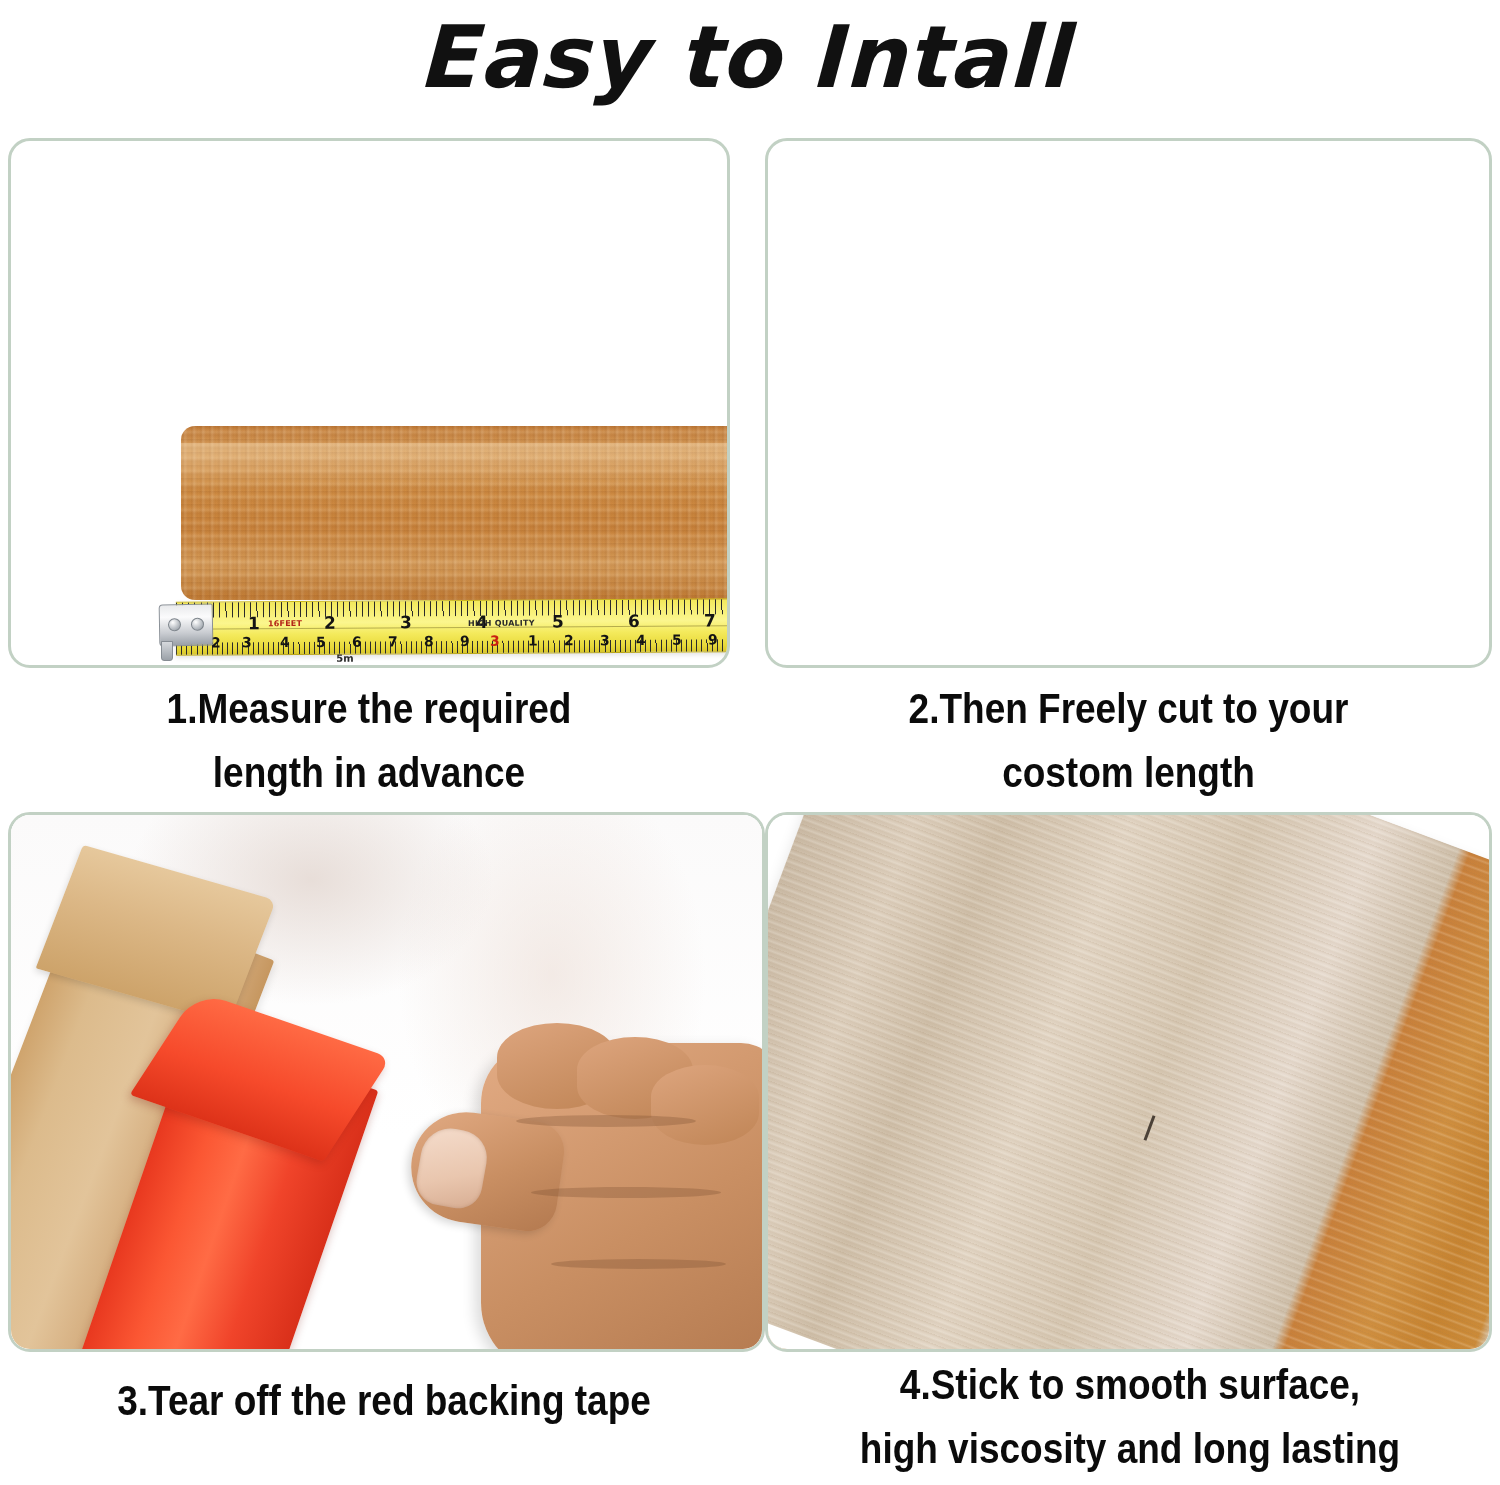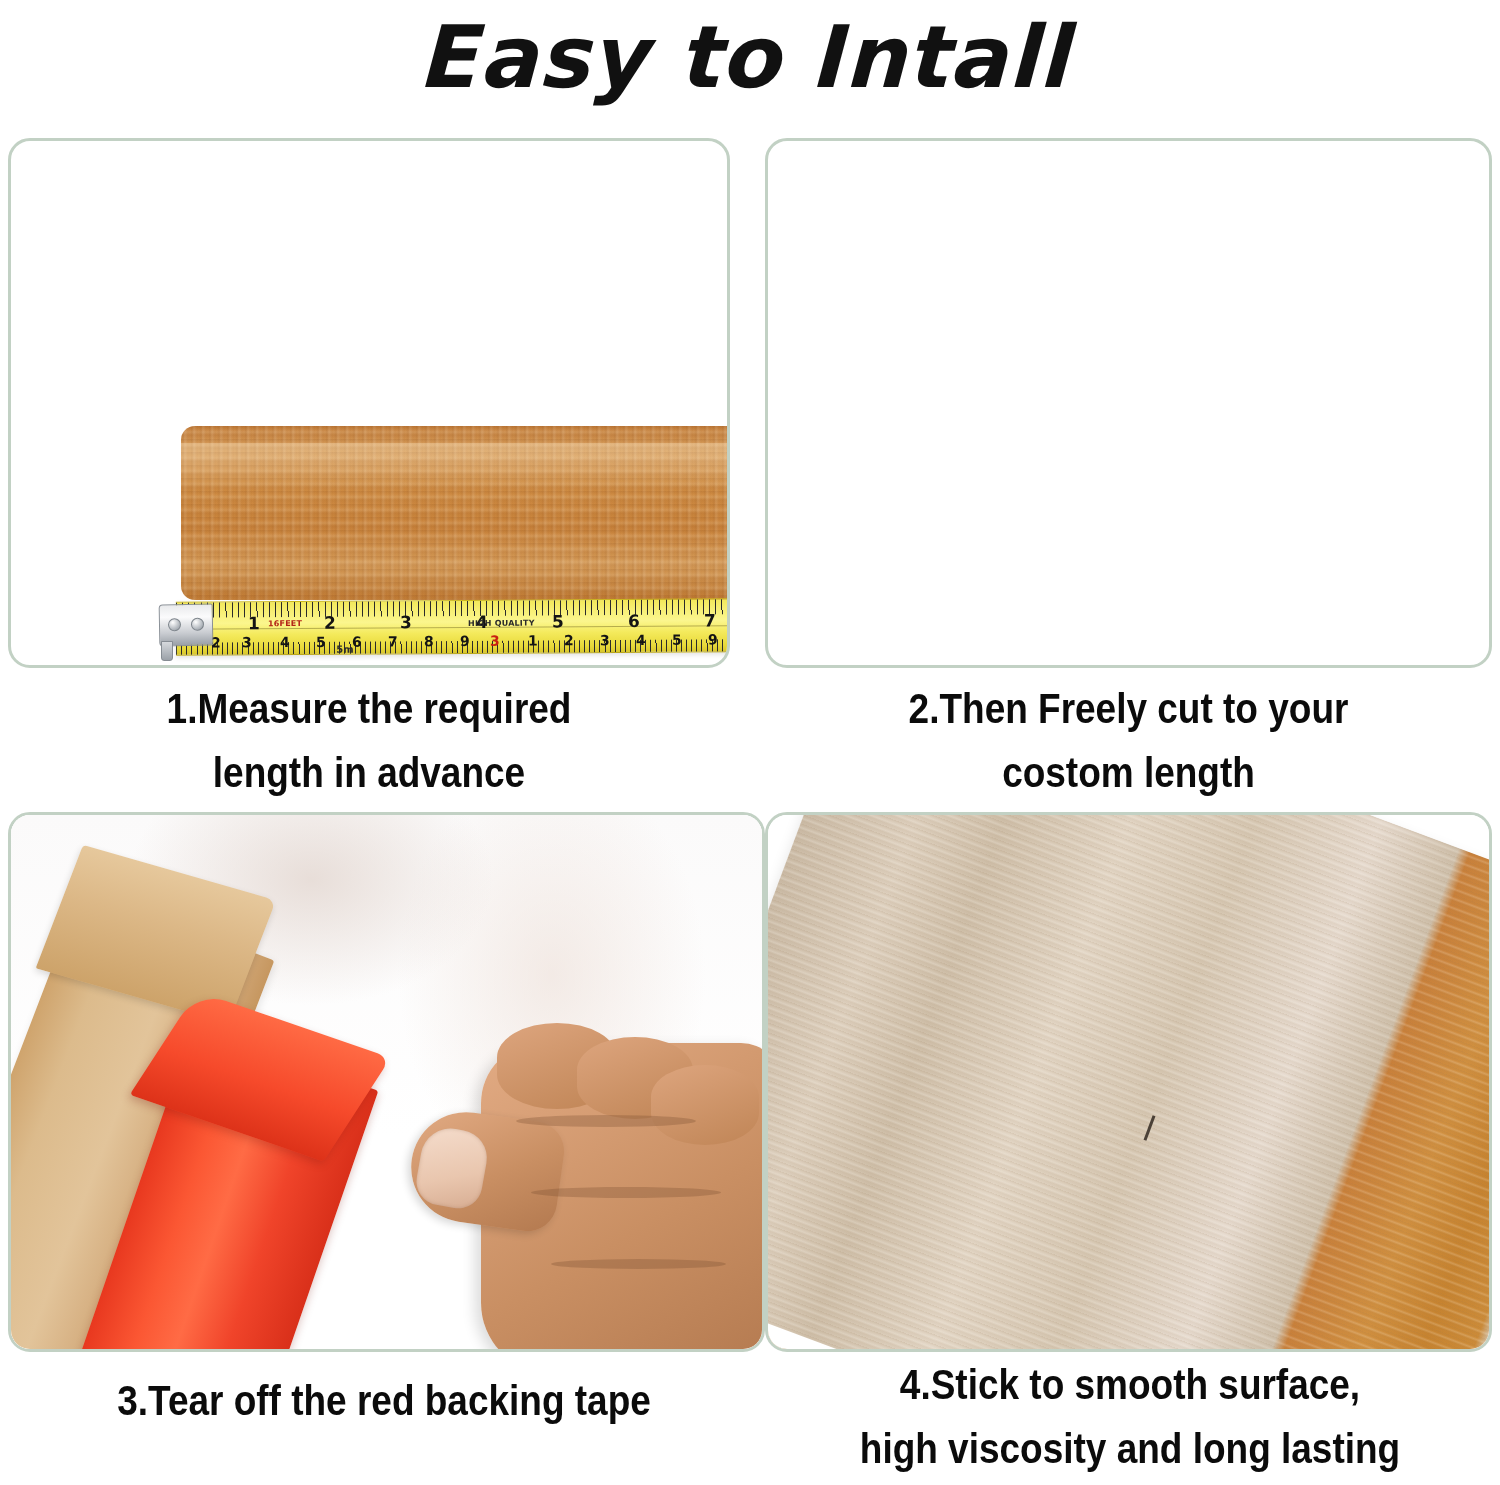--- a/index.html
+++ b/index.html
@@ -324,21 +324,21 @@
       <span class="tape-num top" style="left:72px">1</span>
       <span class="tape-num top" style="left:148px">2</span>
       <span class="tape-num top" style="left:224px">3</span>
       <span class="tape-num top" style="left:300px">4</span>
       <span class="tape-num top" style="left:376px">5</span>
       <span class="tape-num top" style="left:452px">6</span>
       <span class="tape-num top" style="left:528px">7</span>
 
       <span class="tape-label" style="left:92px;  top:18px">16FEET</span>
       <span class="tape-label dark" style="left:252px; top:19px">HIGH QUALITY</span>
-      <span class="tape-label dark" style="left:120px; top:43px; font-size:10px">5m</span>
+      <span class="tape-label dark" style="left:120px; top:52px; font-size:10px">5m</span>
 
       <span class="tape-num bot" style="left:35px">2</span>
       <span class="tape-num bot" style="left:66px">3</span>
       <span class="tape-num bot" style="left:104px">4</span>
       <span class="tape-num bot" style="left:140px">5</span>
       <span class="tape-num bot" style="left:176px">6</span>
       <span class="tape-num bot" style="left:212px">7</span>
       <span class="tape-num bot" style="left:248px">8</span>
       <span class="tape-num bot" style="left:284px">9</span>
       <span class="tape-num bot red" style="left:314px">3</span>

